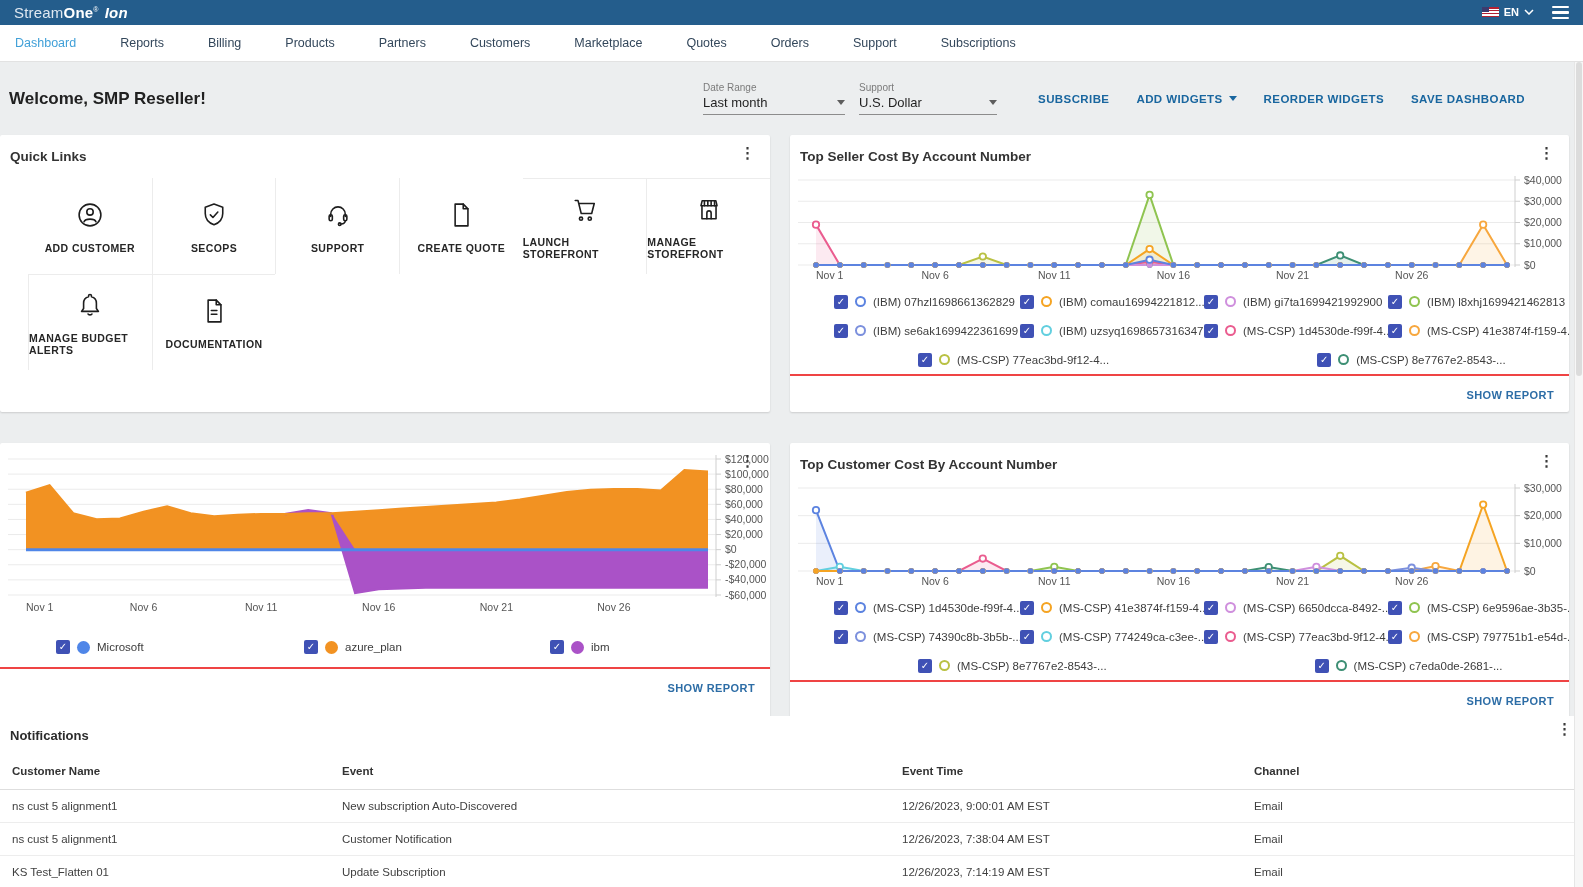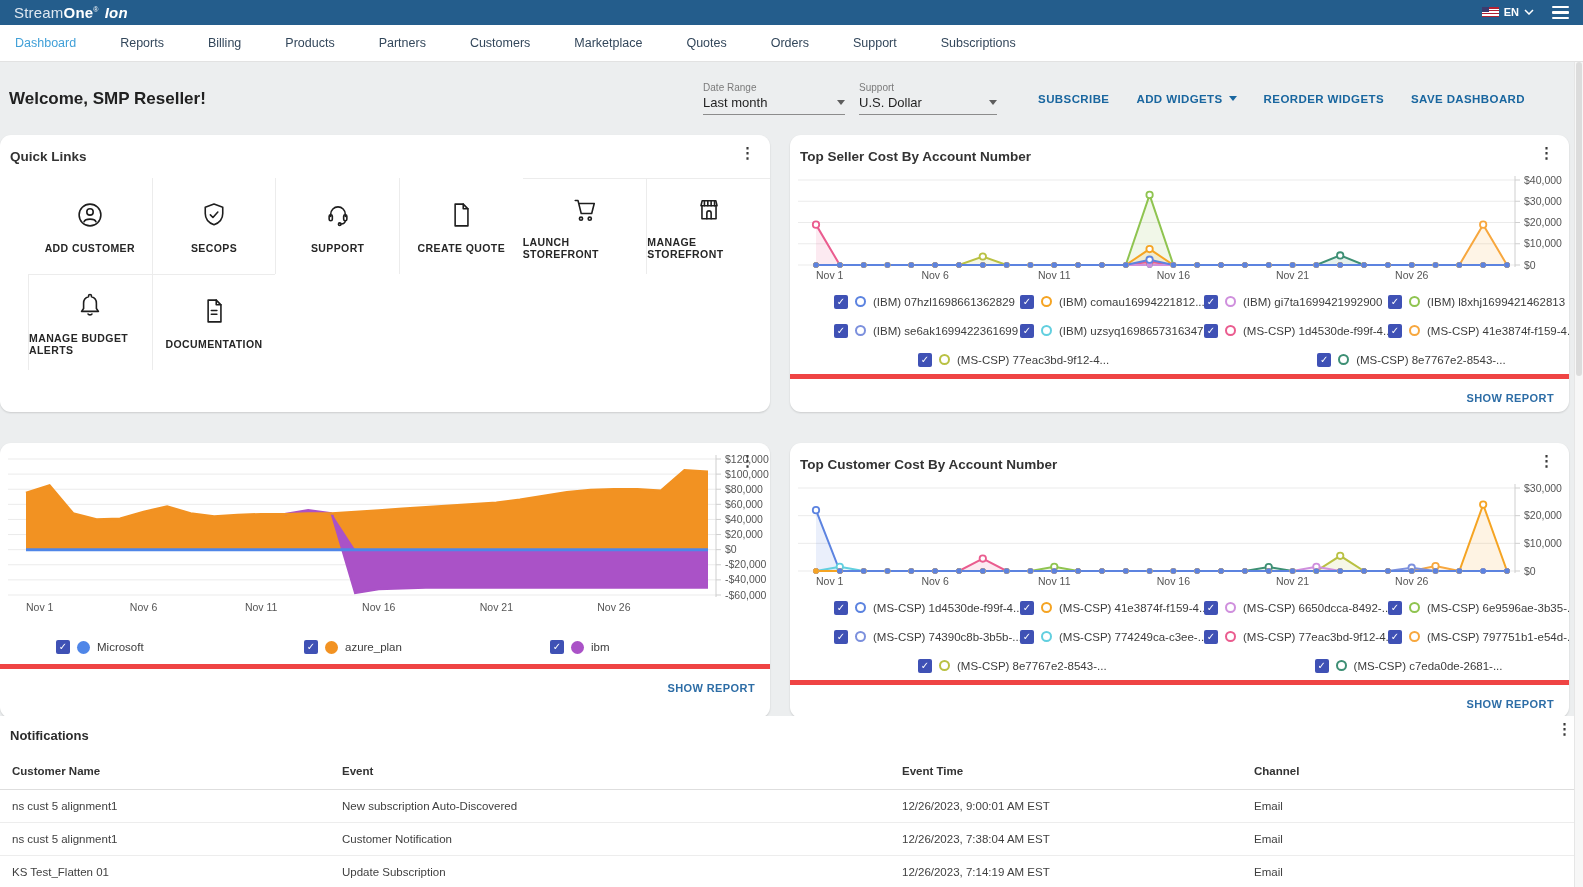--- a/index.html
+++ b/index.html
@@ -40,26 +40,26 @@
                 border-bottom:1px solid #8c8c8c; padding-bottom:4px; }
   .select-row .val { font-size:13px; color:#1f1f1f; }
   .tri { width:0; height:0; border-left:4px solid transparent; border-right:4px solid transparent;
          border-top:5px solid #5d5d5d; }
   .toolbar-btn { font-size:11.5px; font-weight:700; color:#19669f; letter-spacing:.4px;
                  margin-left:27px; cursor:pointer; display:flex; align-items:center; gap:6px; white-space:nowrap; }
   .toolbar-btn .tri { border-top-color:#19669f; }
   
   .grid { display:grid; grid-template-columns:770px 779px; grid-template-rows:277px 275px;
           gap:31px 20px; margin-right:14px; }
-  .card { background:#fff; border-radius:11px; box-shadow:0 1px 2px rgba(0,0,0,.14);
+  .card { background:#fff; border-radius:2px; box-shadow:0 1px 2px rgba(0,0,0,.14);
           position:relative; display:flex; flex-direction:column; overflow:hidden; }
   .card-title { font-size:13.5px; font-weight:700; color:#333; padding:14px 30px 0 10px; }
   .kebab { position:absolute; top:9px; right:10px; font-size:15px; font-weight:700; color:#3a3a3a;
            cursor:pointer; line-height:14px; padding:2px 5px; }
-  .show-bar { margin-top:auto; border-top:5px solid #ef4444; padding:9px 15px 22px;
+  .show-bar { margin-top:auto; border-top:2px solid #ef4444; padding:9px 15px 22px;
               text-align:right; }
   .show-link { font-size:11px; font-weight:700; color:#2d6da6; letter-spacing:.4px; cursor:pointer; }
   
   .ql-grid { display:grid; grid-template-columns:repeat(6,1fr); margin-top:14px;padding-left:28px; }
   .ql-cell { height:96px; display:flex; flex-direction:column; align-items:center;
              justify-content:center; gap:11px; border-left:1px solid #ececec;
              border-top:1px solid #ececec; cursor:pointer; }
   .ql-cell:nth-child(4n+1) { border-left:none; }
   .ql-cell:nth-child(-n+4) { border-top:none; }
   .ql-label { font-size:10.5px; font-weight:700; color:#262626; letter-spacing:.4px; }

